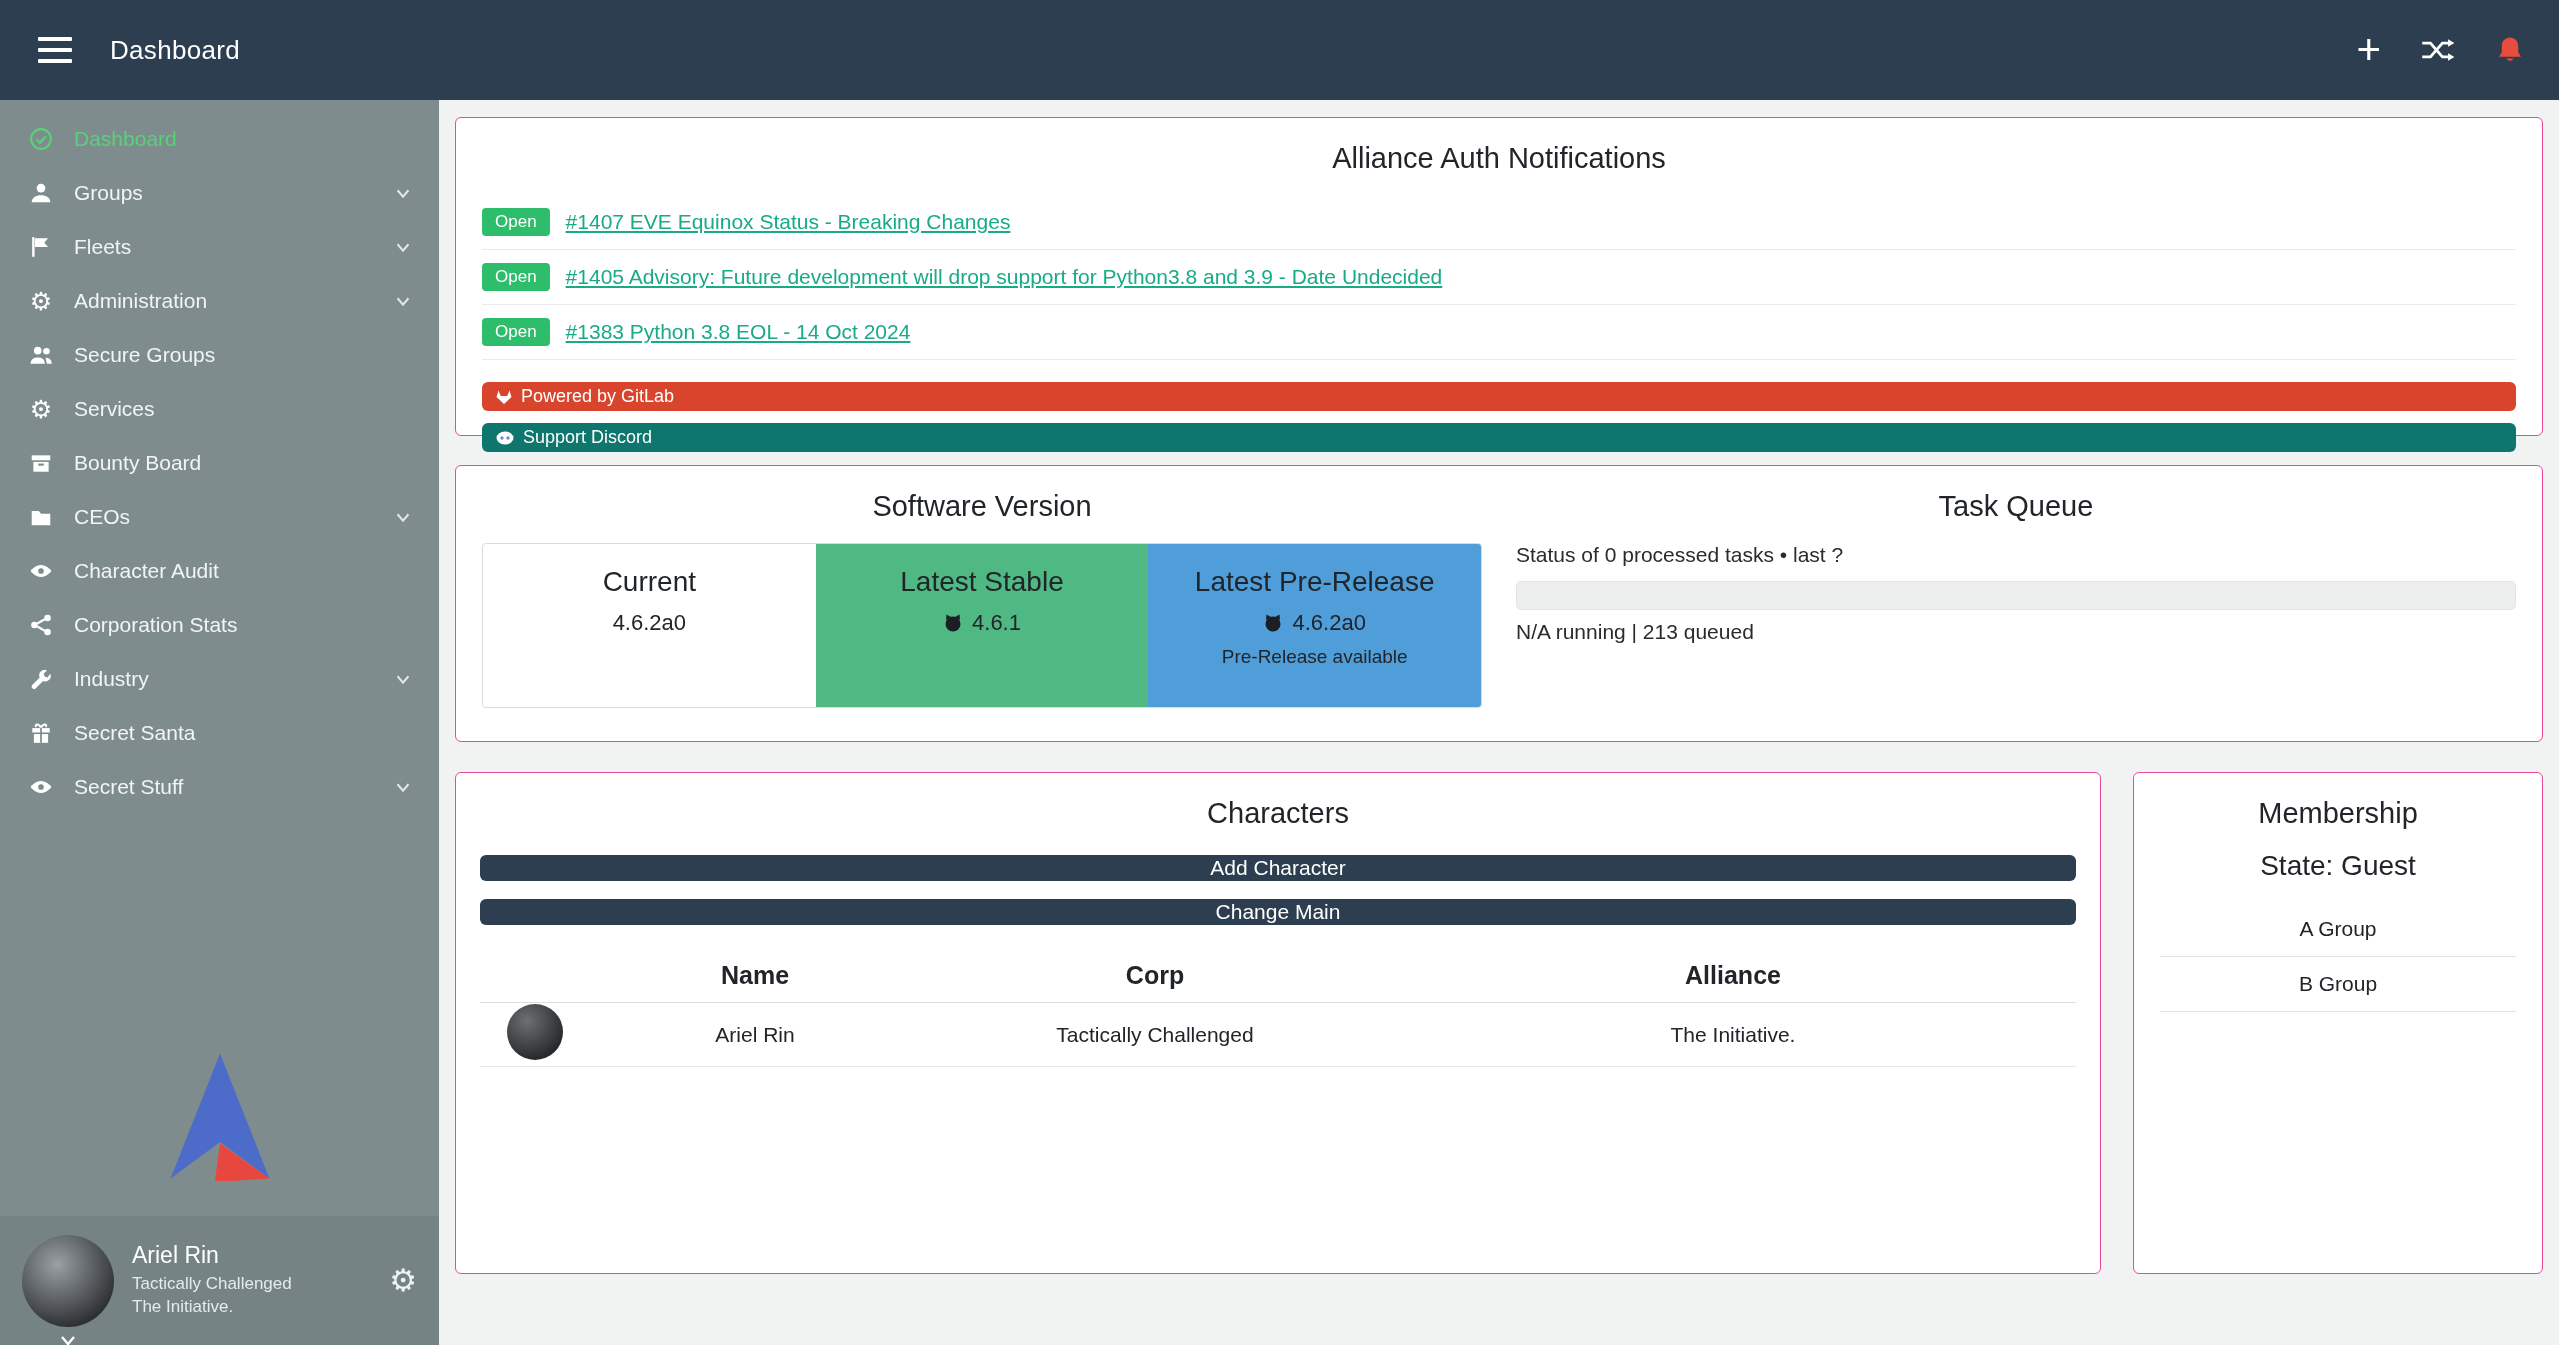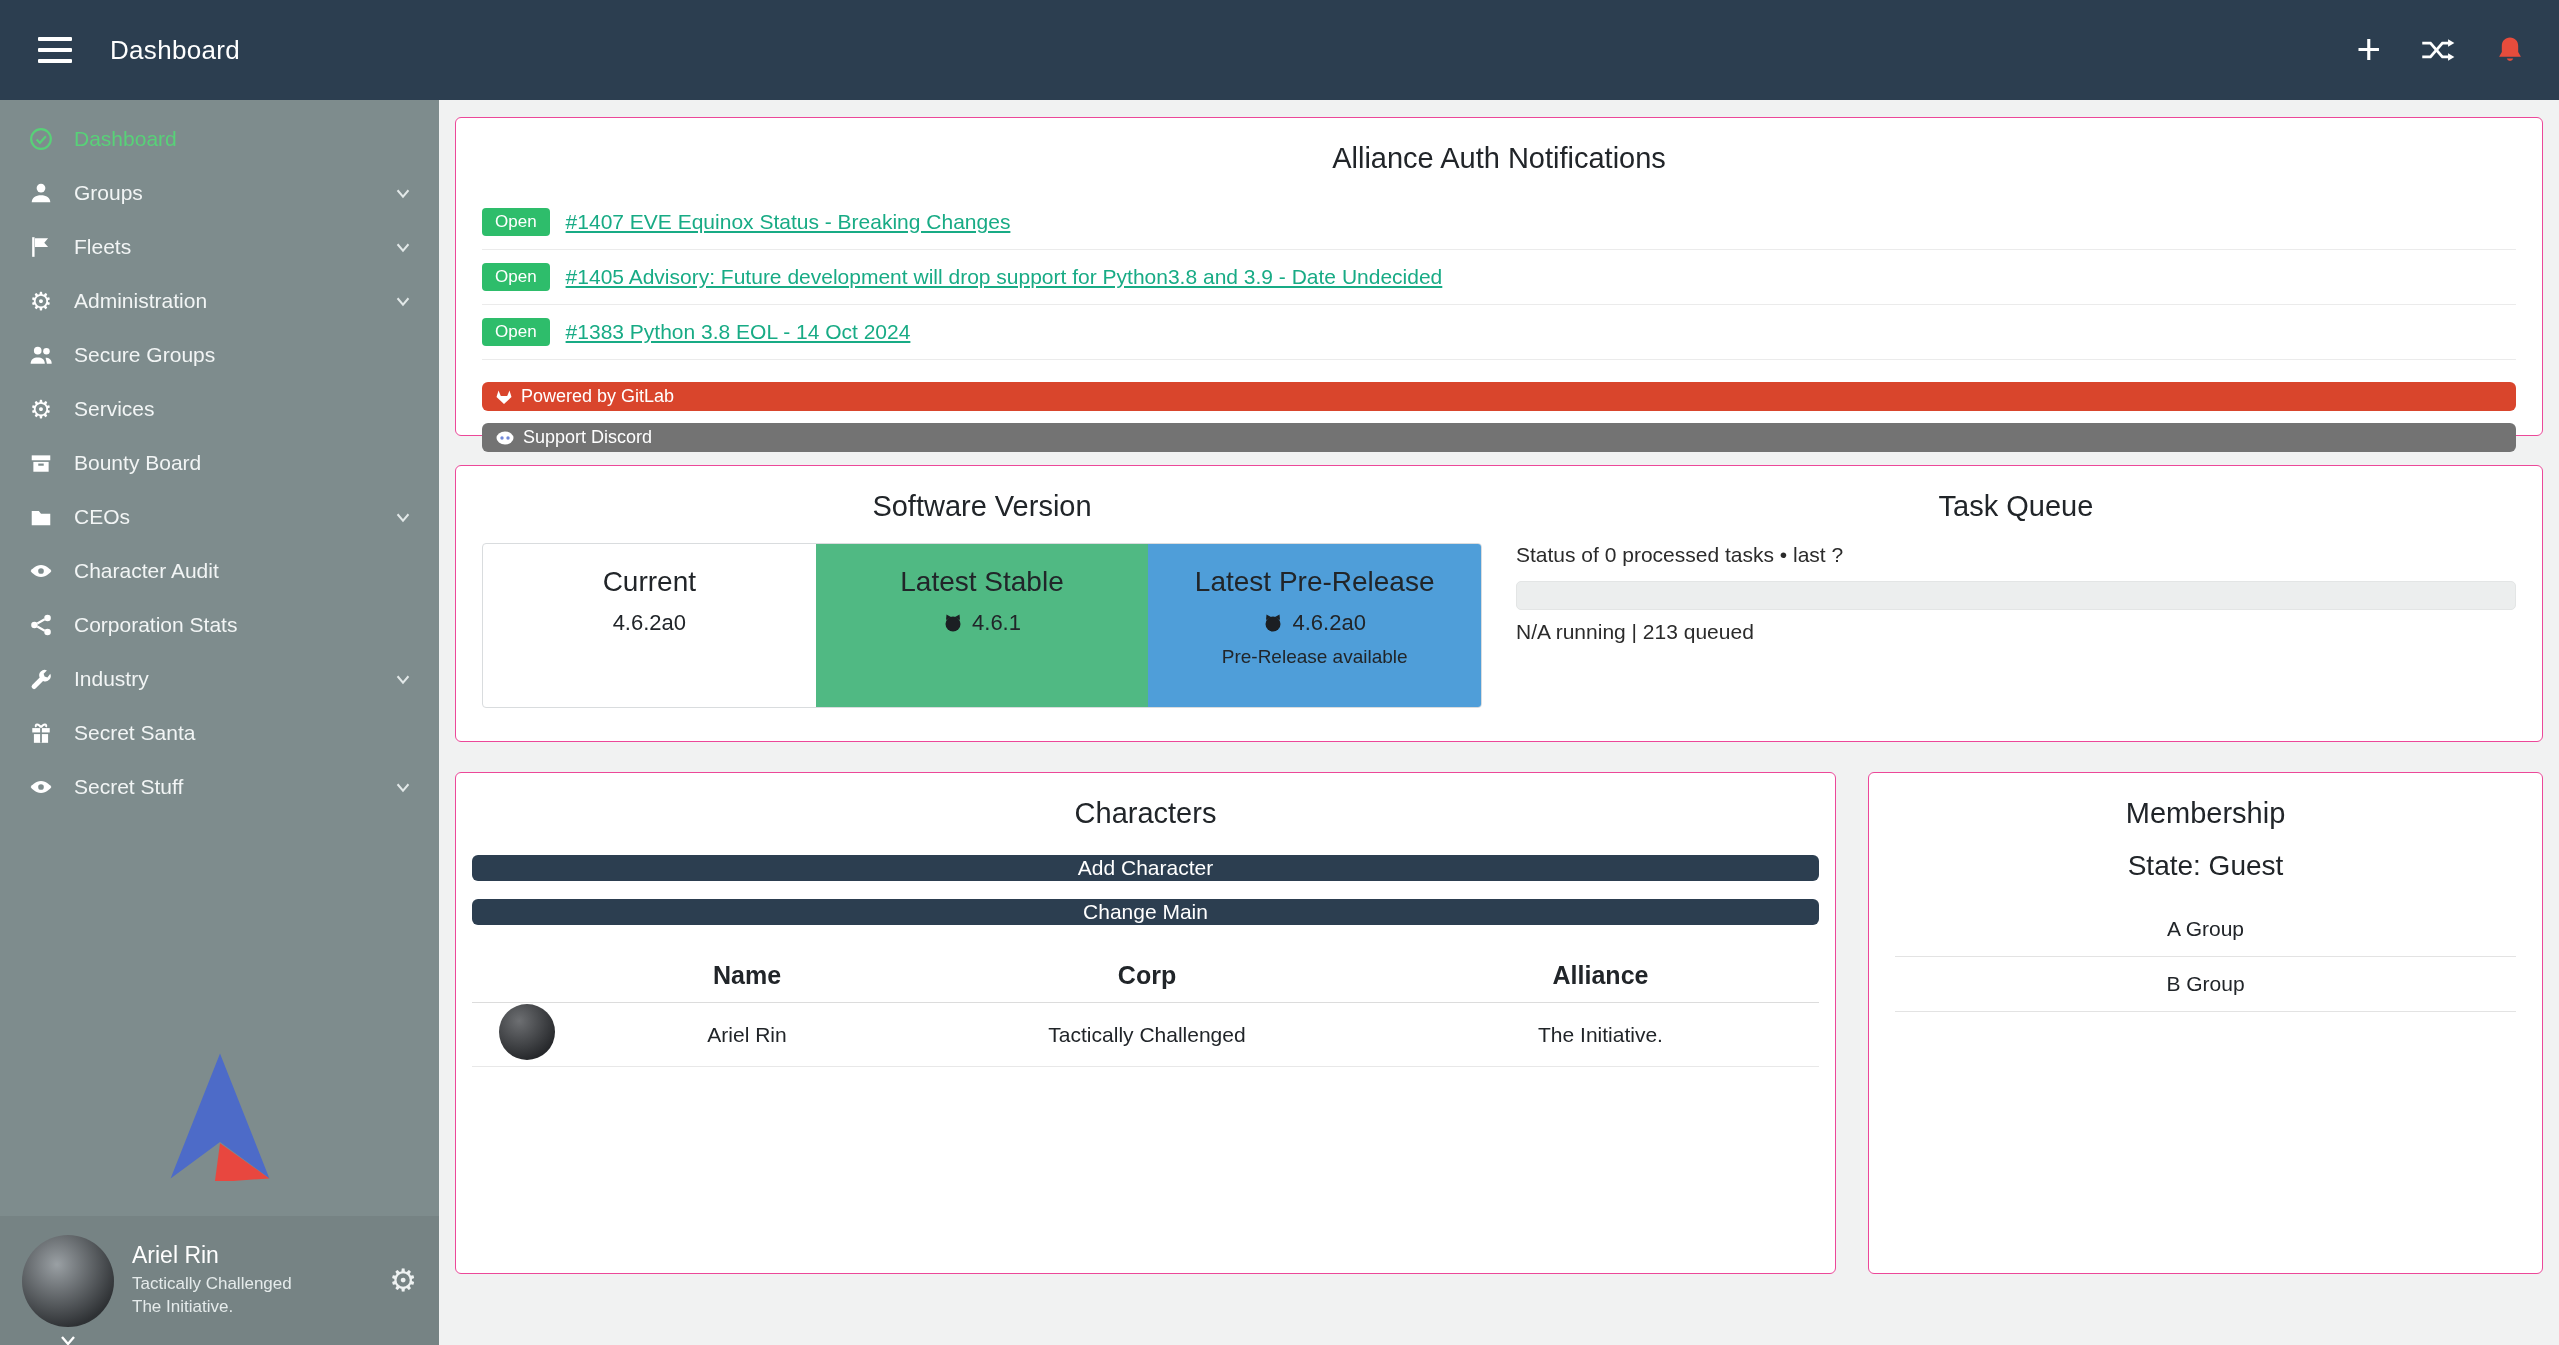--- a/index.html
+++ b/index.html
@@ -61,39 +61,39 @@
   .card-title { font-size:29px; font-weight:500; text-align:center; margin:4px 0 20px; color:#212529; }
 
   
   .notif-card { height:319px; padding:20px 26px 14px; }
   .notif-row { display:flex; align-items:center; gap:16px; height:55px; border-bottom:1px solid #ebebeb; }
   .badge-open { background:#2ebd6b; color:#ffffff; font-size:17px; font-weight:normal; padding:4px 13px; border-radius:4px; }
   .notif-link { font-size:21px; color:#18ab85; text-decoration:underline; cursor:pointer; }
   .notif-footer { display:flex; justify-content:flex-end; gap:12px; margin-top:22px;flex-direction:column; }
   .pill { display:inline-flex; align-items:center; gap:8px; height:29px; padding:0 13px; border-radius:6px; color:#ffffff; font-size:18px; cursor:pointer; }
   .pill.gitlab { background:#d9452c; }
-  .pill.discord { background:#737373; }
+  .pill.discord { background:#0f766e; }
 
   
   .sv-card { margin-top:29px; height:277px; padding:20px 26px; display:grid; grid-template-columns:1fr 1fr; column-gap:34px; }
   .ver-row { display:flex; border:1px solid #d9dcde; border-radius:4px; overflow:hidden; }
   .ver-cell { flex:1; height:163px; text-align:center; padding-top:22px; }
   .ver-label { font-size:28px; margin-bottom:12px; }
   .ver-value { font-size:22px; display:flex; align-items:center; justify-content:center; gap:9px; }
   .ver-cell.stable { background:#50b983; }
   .ver-cell.pre { background:#4f9ed9; }
   .ver-sub { font-size:19px; margin-top:10px; }
   .tq-status { font-size:21px; color:#2b2b2b; margin-top:14px; }
   .progress { height:29px; background:#eceeee; border:1px solid #e3e5e5; border-radius:5px; margin:14px 0 10px; overflow:hidden; cursor:default; }
   .progress-fill { height:100%; background:#4f9ed9; width:0; }
   .tq-info { font-size:21px; color:#2b2b2b; }
 
   
   .bottom-row { display:flex; gap:32px; margin-top:30px; align-items:flex-start; }
-  .chars-card { width:1381px; height:502px; padding:20px 16px; }
+  .chars-card { width:1646px; height:502px; padding:20px 24px; }
   .btn-row { display:flex; gap:18px; margin-top:25px;flex-direction:column; }
   .btn { flex:1; height:50px; background:#2c3e50; color:#ffffff; border:none; border-radius:6px; font-size:21px; font-family:inherit; cursor:pointer; }
   .chars-card table { width:100%; border-collapse:collapse; margin-top:26px; }
   .chars-card th { font-size:25px; font-weight:bold; text-align:center; padding:10px 0 12px; border-bottom:1px solid #dcdcdc; }
   .chars-card td { font-size:21px; text-align:center; height:64px; border-bottom:1px solid #e8e8e8; vertical-align:middle; }
   .char-avatar { display:inline-block; width:56px; height:56px; border-radius:50%;
     background:radial-gradient(circle at 36% 30%, #6d6f72, #26282b 75%); }
 
   .member-card { flex:1; height:502px; padding:20px 26px; }
   .m-state { text-align:center; font-size:28px; margin:18px 0 20px; }

